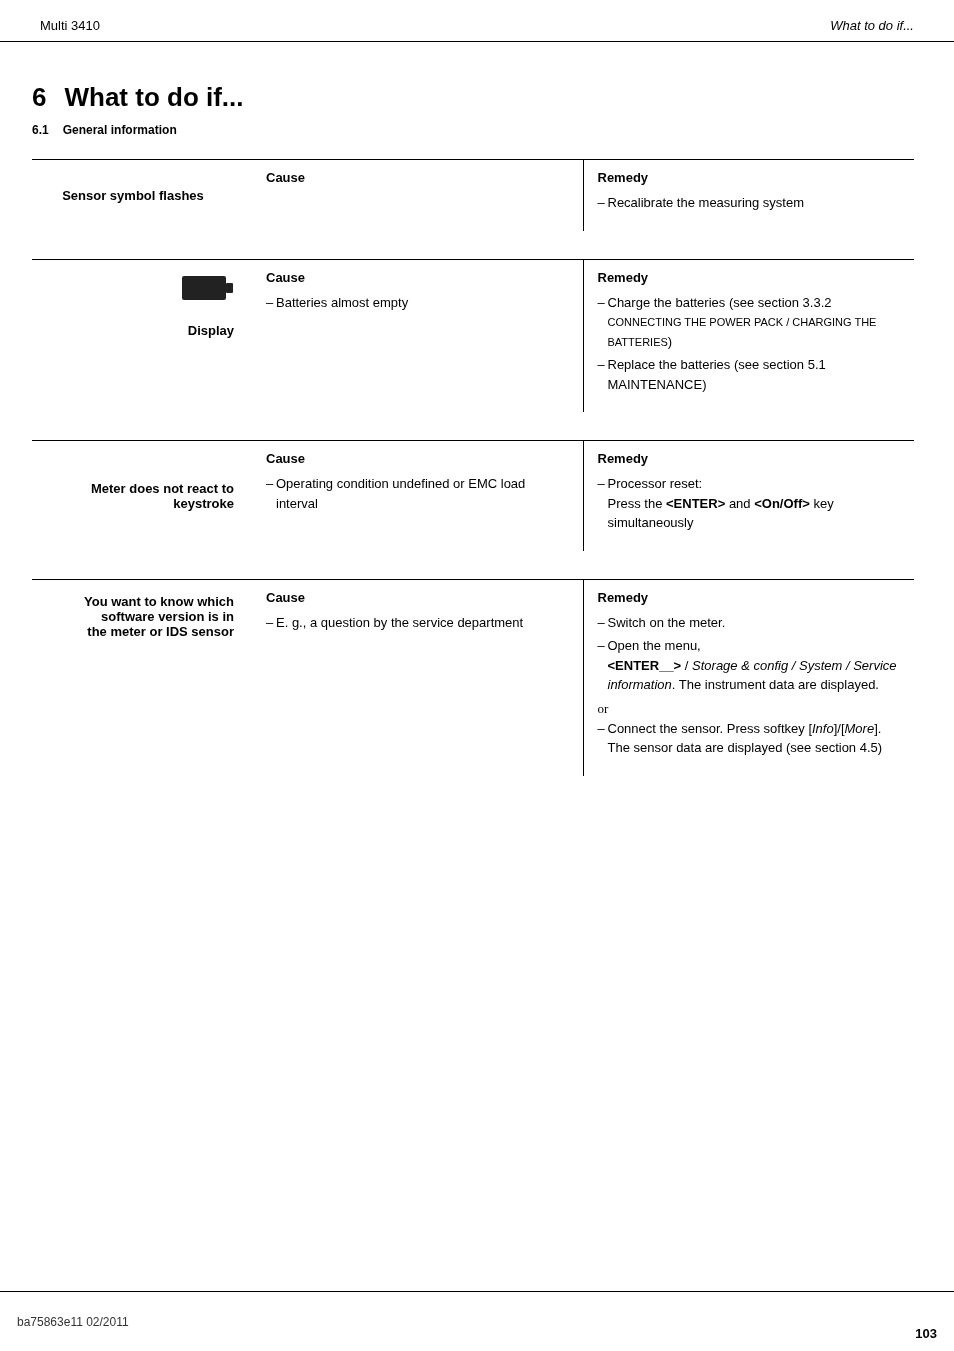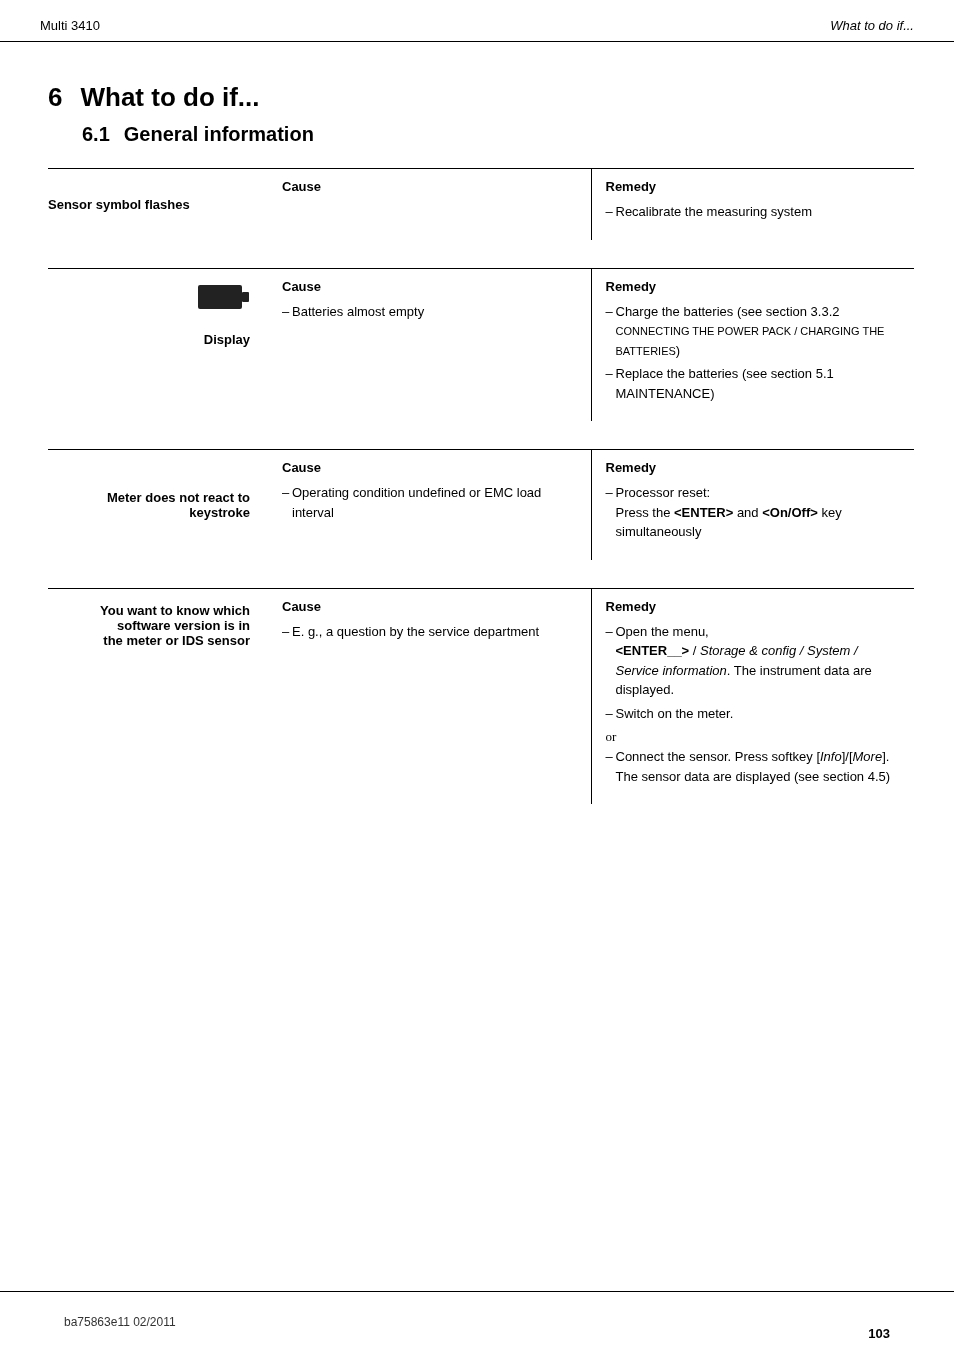--- a/index.html
+++ b/index.html
@@ -33,39 +33,38 @@
       font-size: 13px;
       font-weight: normal;
     }
     .header-right {
       font-size: 13px;
       font-style: italic;
     }
 
     
     .main-content {
-      padding: 30px 40px 30px 48px;
+      padding: 30px 40px 30px 32px;
     }
 
     
     .section-title {
       font-size: 26px;
       font-weight: bold;
       margin-bottom: 10px;
       margin-top: 10px;
     }
     .section-title span.num {
       margin-right: 18px;
     }
 
     .subsection-title {
-      font-size: 20px;
+      font-size: 12px;
       font-weight: bold;
       margin-bottom: 22px;
-      margin-left: 34px;
     }
     .subsection-title span.num {
       margin-right: 14px;
     }
 
     
     .info-block {
       display: flex;
       flex-direction: row;
       margin-bottom: 0;
@@ -80,21 +79,21 @@
       width: 220px;
       min-width: 220px;
       padding: 14px 10px 14px 0;
       font-size: 13px;
       font-weight: bold;
       text-align: right;
       padding-right: 18px;
       display: flex;
       flex-direction: column;
       justify-content: center;
-      align-items: flex-start;
+      align-items: center;
     }
 
     .cause-remedy-area {
       flex: 1;
       display: flex;
       flex-direction: row;
       border-left: none;
     }
 
     .cause-col {
@@ -130,21 +129,21 @@
 
     
     .page-footer {
       position: absolute;
       bottom: 0;
       left: 0;
       right: 0;
       display: flex;
       justify-content: space-between;
       align-items: center;
-      padding: 10px 64px;
+      padding: 10px 17px;
       border-top: 1.5px solid #000;
     }
     .footer-left {
       font-size: 12px;
       color: #333;
     }
     .footer-right {
       font-size: 13px;
       font-weight: bold;
       margin-top: 24px;
@@ -258,25 +257,25 @@
           <span>software version is in</span>
           <span>the meter or IDS sensor</span>
         </div>
         <div class="cause-remedy-area">
           <div class="cause-col">
             <div class="col-header">Cause</div>
             <div class="col-item">E. g., a question by the service department</div>
           </div>
           <div class="remedy-col">
             <div class="col-header">Remedy</div>
+            <div class="col-item">Switch on the meter.</div>
             <div class="col-item">
               Open the menu,<br>
               <strong>&lt;ENTER__&gt;</strong> / <em>Storage &amp; config / System / Service information</em>. The instrument data are displayed.
             </div>
-            <div class="col-item">Switch on the meter.</div>
             <div class="or-text">or</div>
             <div class="col-item">
               Connect the sensor. Press softkey [<em>Info</em>]/[<em>More</em>]. The sensor data are displayed (see section 4.5)
             </div>
           </div>
         </div>
       </div>
     </div>
 
   </div>

